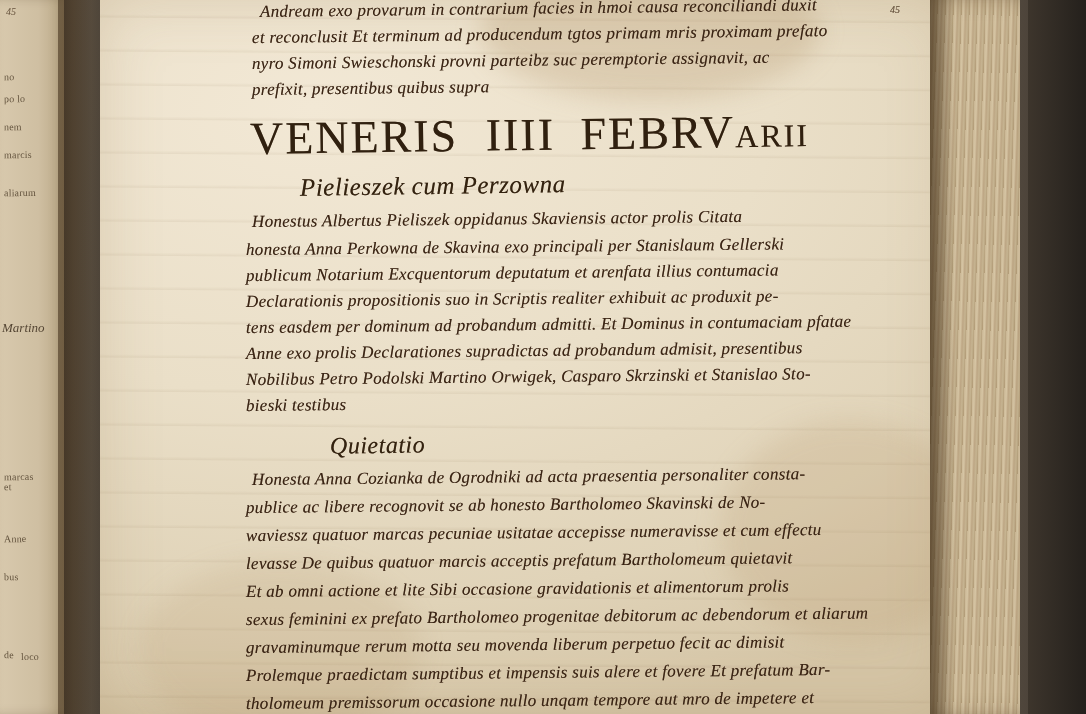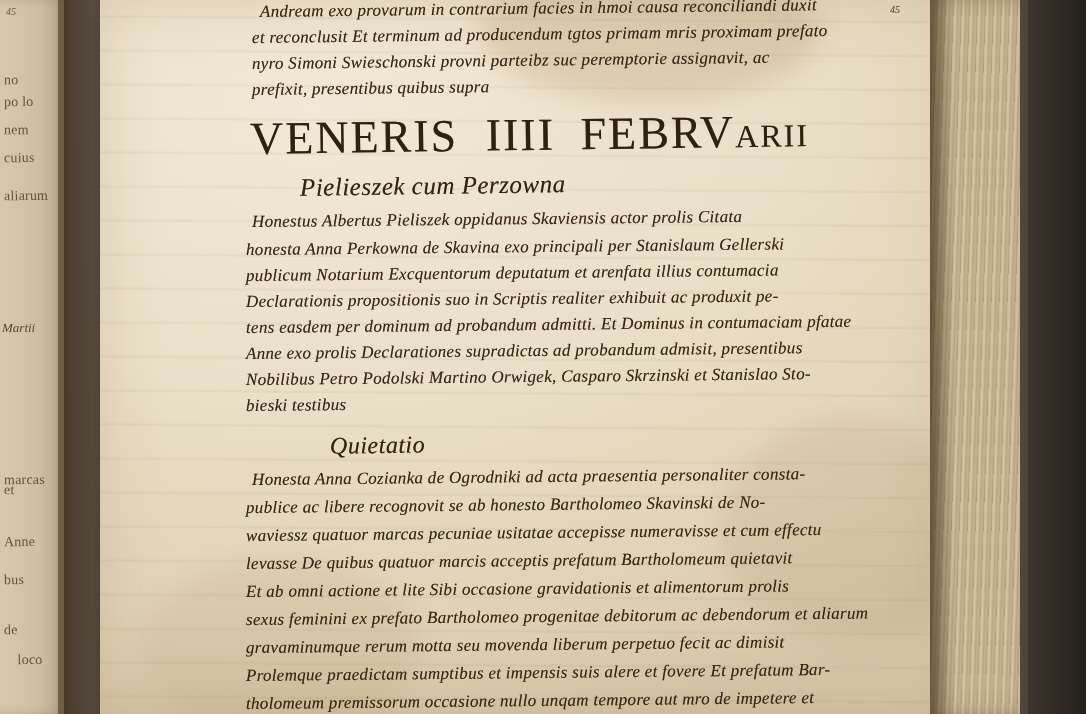--- a/index.html
+++ b/index.html
@@ -49,21 +49,21 @@
     background: linear-gradient(90deg, #d8c9ad 0%, #cfbfa2 60%, #b9a785 100%);
     box-shadow: inset -6px 0 14px -6px rgba(80,60,35,.55);
     overflow: hidden;
   }
   .left-page .lp-text {
     position: absolute;
     left: 4px;
     width: 52px;
     color: #4a3a26;
     font-family: "Liberation Serif", serif;
-    font-size: 14px;
+    font-size: 10px;
     line-height: 1.45;
     opacity: .82;
     letter-spacing: .2px;
     transform: rotate(-0.6deg);
   }
   .left-page .lp-head {
     position: absolute;
     left: 2px;
     color: #3f3020;
     font-size: 13px;
@@ -184,28 +184,28 @@
 
   <div class="backdrop"></div>
   <div class="backdrop-panel"></div>
   <div class="backdrop-dark"></div>
 
   <div class="left-page">
     <div class="folio" style="left:6px; top:6px;">45</div>
     <div class="lp-text" style="top:70px;">no</div>
     <div class="lp-text" style="top:92px;">po lo</div>
     <div class="lp-text" style="top:120px;">nem</div>
-    <div class="lp-text" style="top:148px;">cuius</div>
+    <div class="lp-text" style="top:148px;">marcis</div>
     <div class="lp-text" style="top:186px;">aliarum</div>
-    <div class="lp-head" style="top:320px;">Martii</div>
+    <div class="lp-head" style="top:320px;">Martino</div>
     <div class="lp-text" style="top:470px;">marcas</div>
     <div class="lp-text" style="top:480px;">et</div>
     <div class="lp-text" style="top:532px;">Anne</div>
     <div class="lp-text" style="top:562px;margin-top:8px;">bus</div>
-    <div class="lp-text" style="top:620px;">de</div>
+    <div class="lp-text" style="top:648px;">de</div>
     <div class="lp-text" style="top:650px;text-align:center;">loco</div>
   </div>
 
   <div class="gutter"></div>
 
   <div class="main-page">
     <div class="bleed"></div>
     <div class="stain" style="left:380px; top:-40px; width:340px; height:140px; background:rgba(170,140,95,.25);"></div>
     <div class="stain" style="left:620px; top:420px; width:260px; height:220px; background:rgba(175,145,100,.18);"></div>
     <div class="stain" style="left:40px; top:560px; width:280px; height:180px; background:rgba(180,152,108,.16);"></div>

